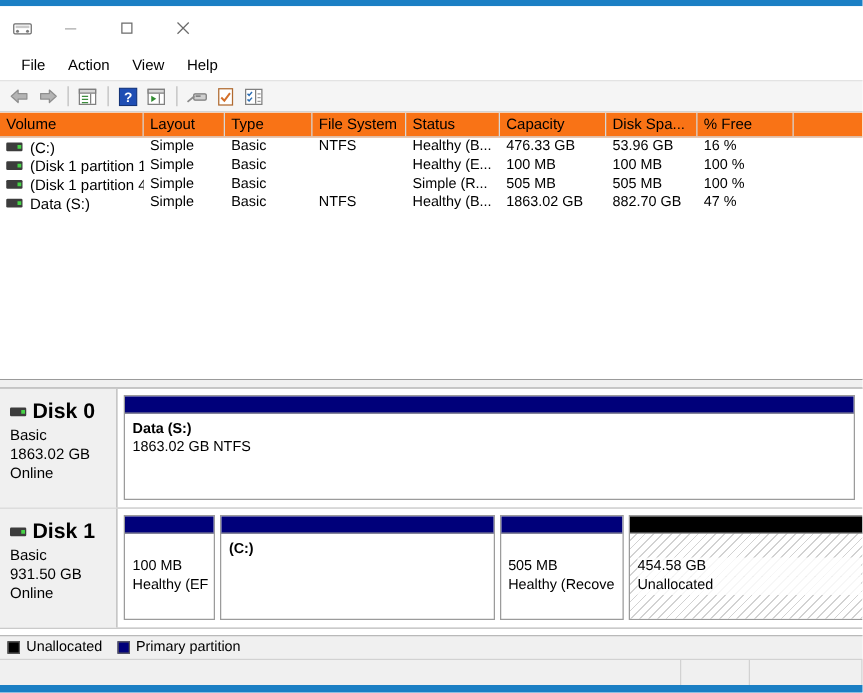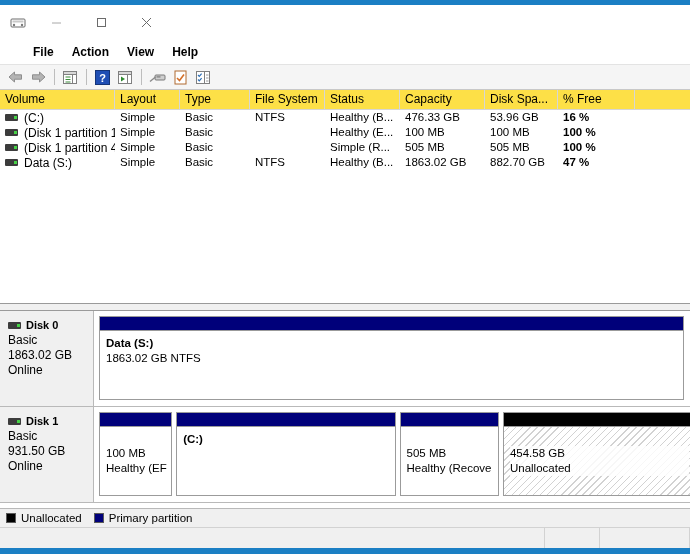--- a/index.html
+++ b/index.html
@@ -71,22 +71,21 @@
   }
   .win-btn svg { display: block; }
 
   
   .menubar {
     height: 24px;
     flex: 0 0 auto;
     display: flex;
     align-items: center;
     background: #ffffff;
-    padding-left: 24px;
-    font-weight: bold;
+    padding-left: 8px;
   }
   .menu-item {
     font-size: 12px;
     color: #000000;
     padding: 2px 9px;
     white-space: nowrap;
   }
 
   
   .toolbar {
@@ -120,21 +119,21 @@
     height: 212px;
     background: #ffffff;
     position: relative;
     overflow: hidden;
     border-bottom: 1px solid #ffffff;
   }
   .hdr-row {
     display: flex;
     height: 19px;
     border-bottom: 1px solid #d6d6d6;
-    background: #fde047;
+    background: #f97316;
   }
   .hdr-cell {
     font-size: 12px;
     color: #000000;
     padding-left: 5px;
     line-height: 18px;
     border-right: 1px solid #d6d6d6;
     box-sizing: border-box;
     overflow: hidden;
     white-space: nowrap;
@@ -150,21 +149,21 @@
   .vol-cell {
     font-size: 11.5px;
     color: #000000;
     padding-left: 5px;
     box-sizing: border-box;
     overflow: hidden;
     white-space: nowrap;
     flex: 0 0 auto;
     line-height: 15px;
   }
-  .vol-cell.last { flex: 1 1 auto; font-weight: bold; }
+  .vol-cell.last { flex: 1 1 auto; }
   .vol-name-cell {
     display: flex;
     align-items: center;
     padding-left: 5px;
     box-sizing: border-box;
     flex: 0 0 auto;
     overflow: hidden;
     white-space: nowrap;
   }
   .mini-drive {
@@ -214,21 +213,21 @@
     width: 94px;
     flex: 0 0 auto;
     background: #f0f0f0;
     border-right: 1px solid #b9b9b9;
     box-sizing: border-box;
     padding: 8px 0 0 8px;
   }
   .disk-title {
     display: flex;
     align-items: center;
-    font-size: 11px;
+    font-size: 17px;
     font-weight: bold;
     margin-bottom: 2px;
   }
   .disk-title .mini-drive { margin-right: 5px; }
   .disk-meta {
     font-size: 12px;
     line-height: 15px;
     color: #000000;
   }
   .disk-parts {

